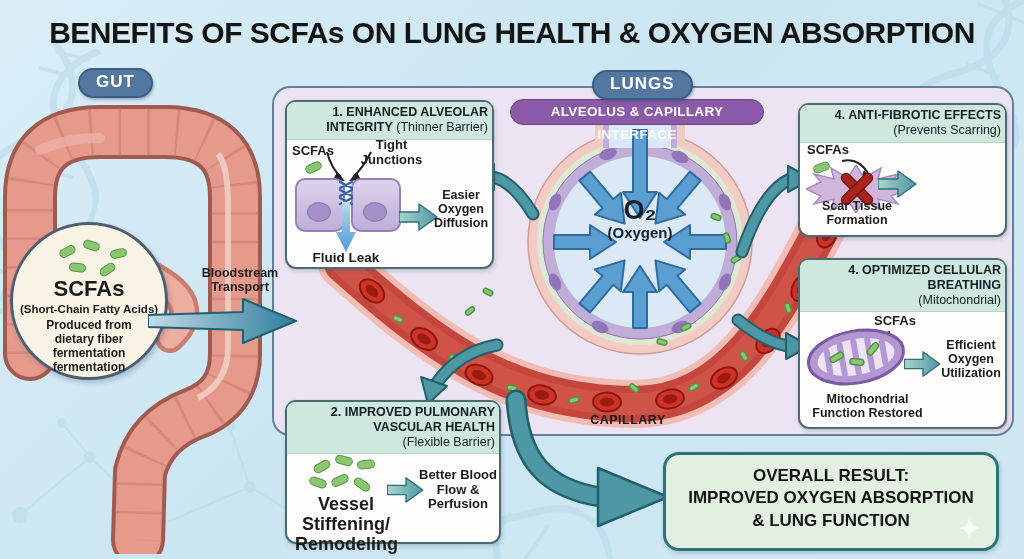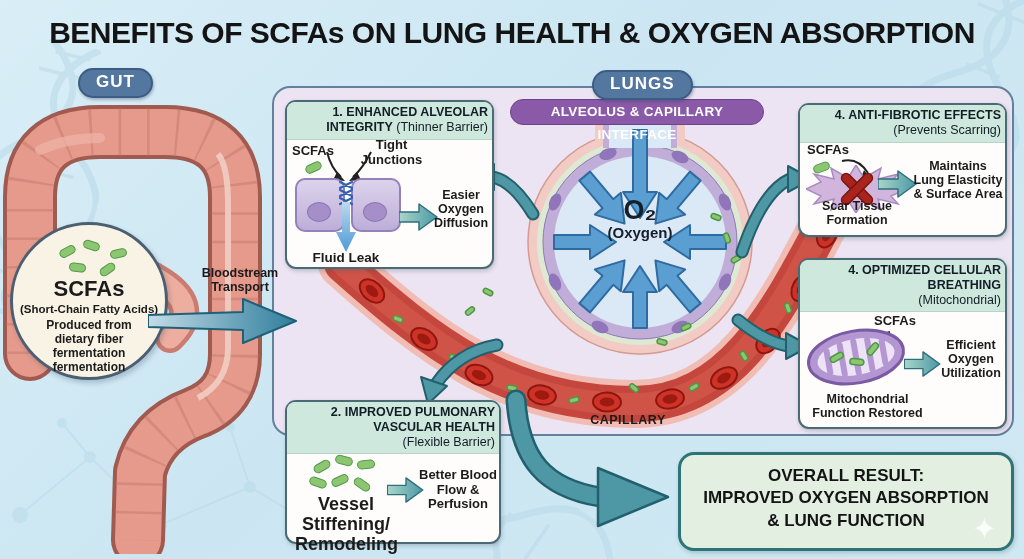--- a/index.html
+++ b/index.html
@@ -25,21 +25,21 @@
   .panel-title{font-weight:bold;}
   .panel-sub{font-weight:normal;}
   .sub-block{display:block;}
   .pill{position:absolute;background:#8cc671;border:1.5px solid #50984a;border-radius:5px;}
   .cell{position:absolute;width:46px;height:50px;border-radius:10px;border:2px solid #9480ba;
     background:linear-gradient(180deg,#ddd3ec,#bdaed9);}
   .nucleus{position:absolute;left:10px;top:22px;width:22px;height:18px;border-radius:50%;
     background:#a68fc8;border:1px solid #8d77b3;}
   .scfa-circle{position:absolute;left:10px;top:222px;width:152px;height:152px;border-radius:50%;
     background:#f8f3e4;border:3px solid #4c5f72;z-index:6;box-shadow:2px 3px 5px rgba(40,60,90,.25);}
-  .result-box{position:absolute;left:678px;top:452px;width:330px;height:93px;background:#e2efe1;
+  .result-box{position:absolute;left:663px;top:452px;width:330px;height:93px;background:#e2efe1;
     border:3px solid #2e7377;border-radius:16px;z-index:25;box-shadow:1px 2px 4px rgba(40,80,90,.25);}
   .result-text{position:absolute;left:0;top:10px;width:100%;text-align:center;font-weight:bold;
     font-size:17px;line-height:1.32;white-space:pre-line;color:#141414;}
   .sparkle{position:absolute;right:14px;bottom:2px;font-size:30px;color:rgba(255,255,255,.85);}
   .o2{position:absolute;left:580px;top:197px;width:120px;text-align:center;z-index:11;}
   .o2-sym{font-weight:bold;font-size:27px;line-height:1.0;color:#13202c;}
   .o2-lab{font-weight:bold;font-size:15px;color:#13202c;}
   svg{display:block;}
 </style>
 </head>
@@ -339,23 +339,20 @@
       <g fill="#a8241c" stroke="#7c150f" stroke-width="1.5">
         <rect x="31" y="19.5" width="40" height="9" rx="4.5" transform="rotate(45 51 24)"></rect>
         <rect x="31" y="19.5" width="40" height="9" rx="4.5" transform="rotate(-45 51 24)"></rect>
       </g>
     </svg>
     <div class="lbl center prel" style="left:2px;top:94px;width:110px;font-size:12.5px;">Scar Tissue
 Formation</div>
     <svg class="abs" style="left:78px;top:64px;" width="40" height="30" viewBox="0 0 40 30">
       <polygon points="0,10 20,10 20,2 38,15 20,28 20,20 0,20" fill="url(#tealArrow)" stroke="#2e6f7d" stroke-width="1.5" stroke-linejoin="round"></polygon>
     </svg>
-    <div class="lbl center prel" style="left:112px;top:54px;width:92px;font-size:12.5px;">Maintains
-Lung Elasticity
-&amp; Surface Area</div>
   </div>
 
   <div class="panel" style="left:798px;top:258px;width:205px;height:167px;">
     <div class="panel-head">
       <span class="panel-title">4. OPTIMIZED CELLULAR BREATHING</span>
       <span class="panel-sub sub-block">(Mitochondrial)</span>
     </div>
     <div class="lbl center" style="left:60px;top:54px;width:70px;font-size:13px;">SCFAs</div>
     <svg class="abs" style="left:58px;top:70px;" width="36" height="30" viewBox="0 0 36 30">
       <path d="M32,2 Q14,6 8,22" fill="none" stroke="#222" stroke-width="2"></path>

